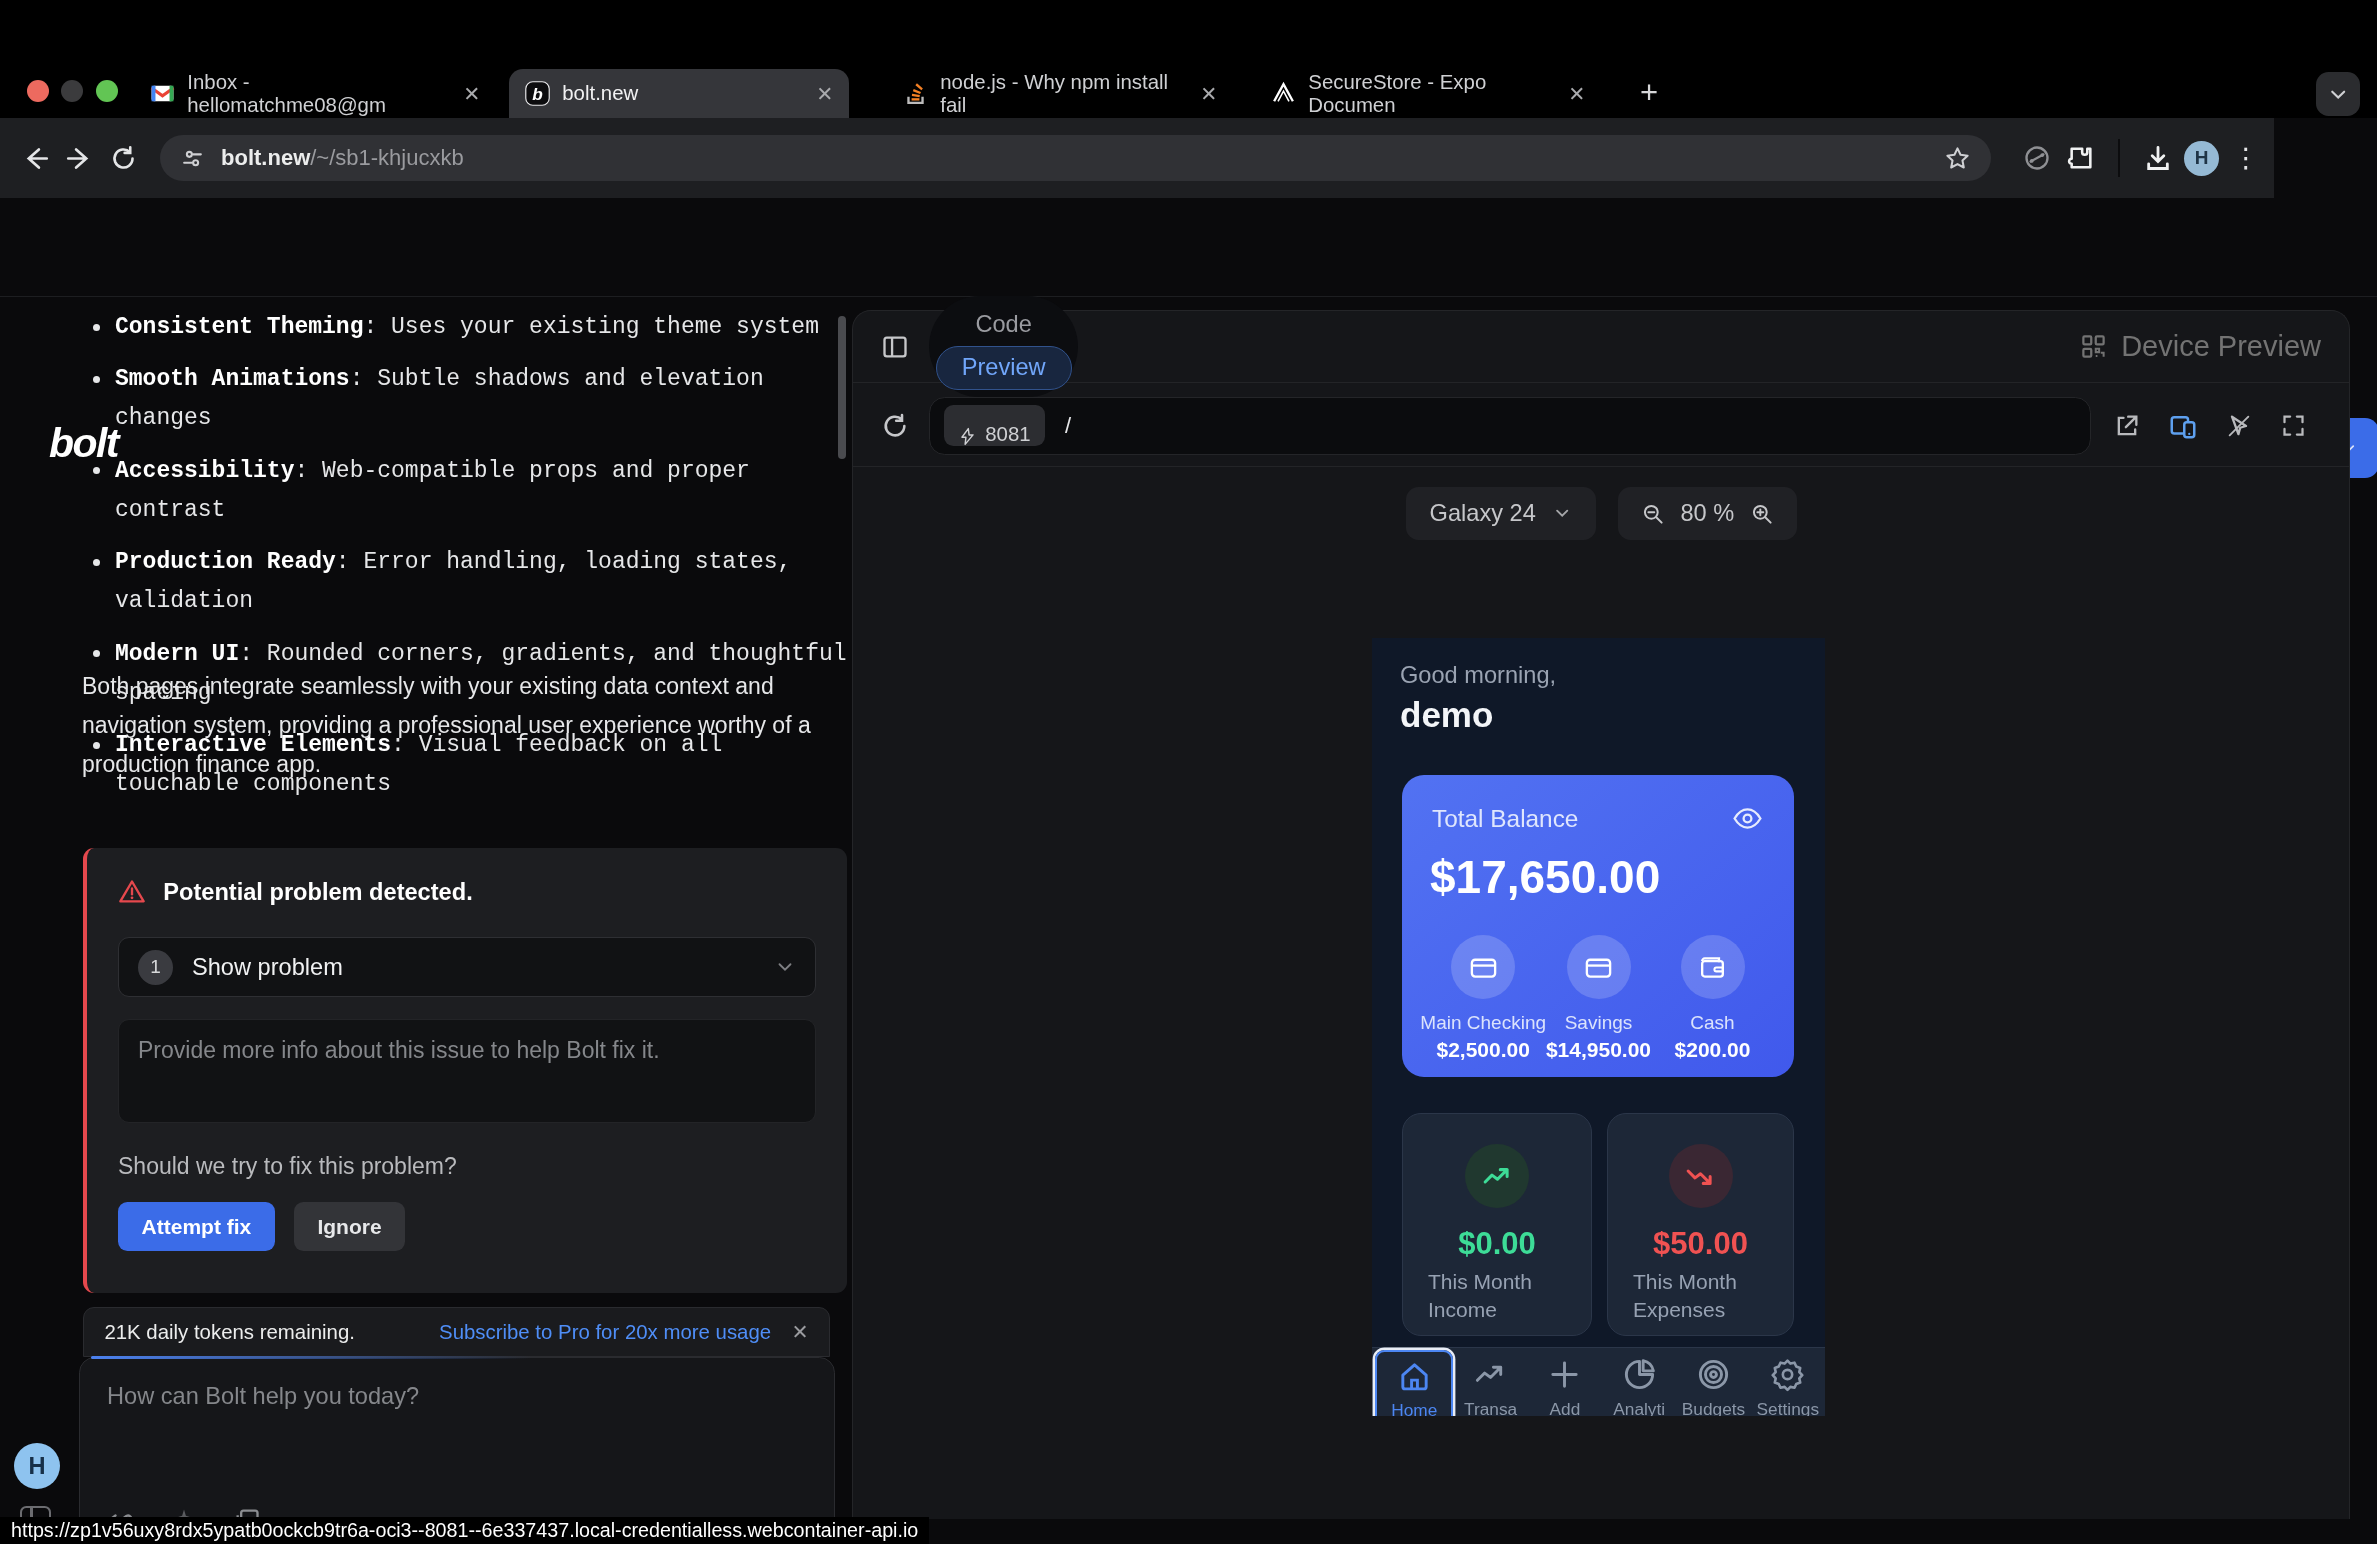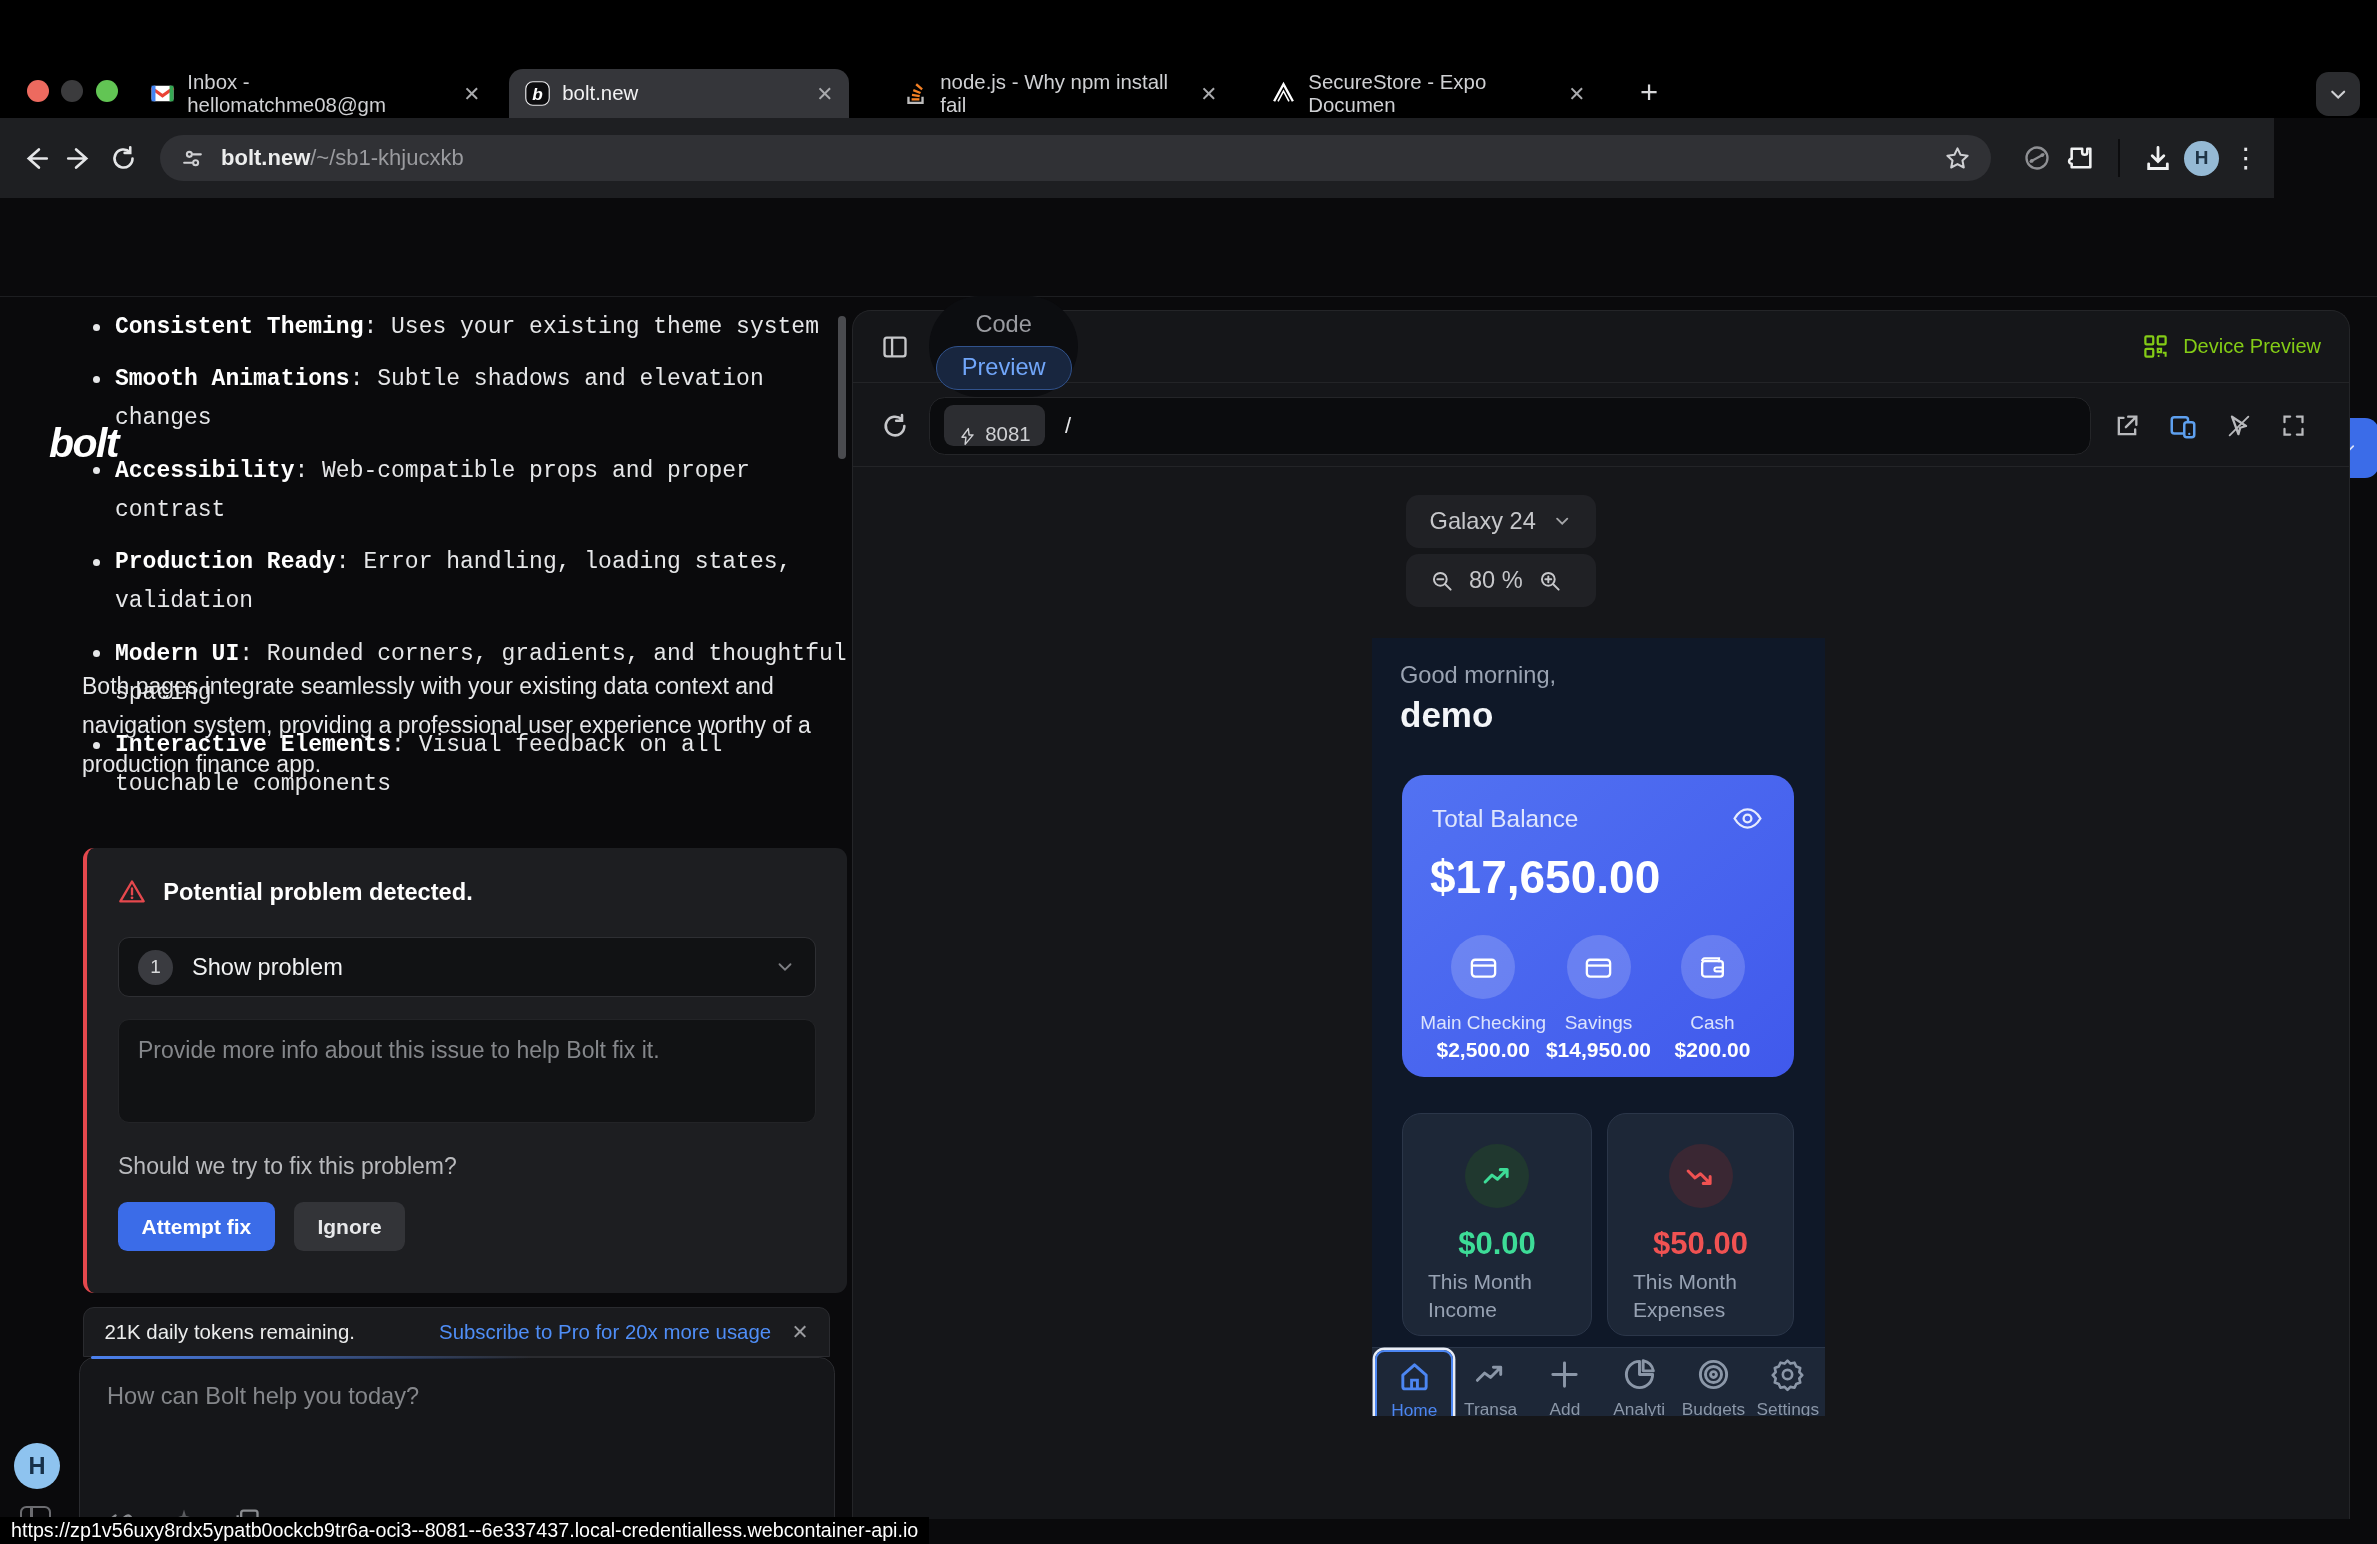--- a/index.html
+++ b/index.html
@@ -93,32 +93,32 @@
 
   
   #panel { left:852px; top:310px; width:1498px; height:1209px; background:#151619;
            border:1.6px solid #242528; border-radius:19px 19px 0 0; border-bottom:none; }
   #pv-head { position:absolute; left:0; top:0; width:100%; height:72px; border-bottom:1.6px solid #232427;
              display:flex; align-items:center; padding:0 28px; }
   #seg { margin-left:20.4px; background:#0c0d10; border-radius:785px; padding:6.3px; display:flex; align-items:center;flex-direction:column; }
   #seg .code { font-size:23.6px; color:#9a9ba0; padding:7.9px 23.6px; }
   #seg .prevw { font-size:23.6px; color:#71a6fa; background:#18263f; border:1.6px solid #31528c;
                 border-radius:785px; padding:7.9px 25px; }
-  #devprev { margin-left:auto; display:flex; align-items:center; gap:14px; color:#84cc16; font-size:20px; }
+  #devprev { margin-left:auto; display:flex; align-items:center; gap:14px; color:#737373; font-size:29px; }
 
   #pv-toolbar { position:absolute; left:0; top:74px; width:100%; height:82px; border-bottom:1.6px solid #232427;
                 display:flex; align-items:center; padding:0 28px; }
   #urlfield { margin-left:20.4px; width:1162px; height:58px; background:#0b0c0e; border:1.6px solid #242528;
               border-radius:15.7px; display:flex; align-items:center; padding:0 14px; gap:20.4px; }
   #portchip { background:#2c2d31; border-radius:9.4px; height:41px; display:flex; align-items:flex-end;
               gap:7.9px; padding:0 14px; font-size:20.4px; color:#cfd0d3; }
   #urlfield .slash { font-size:22px; color:#e7e8ea; }
   .pv-ics { margin-left:22px; display:flex; align-items:center; gap:27px; color:#b9babd; }
 
-  #devicebar { position:absolute; left:553px; top:184px; display:flex; gap:6px;flex-direction:column; }
+  #devicebar { position:absolute; left:553px; top:176px; display:flex; gap:22px; }
   .dpill { height:53px; background:#202125; border-radius:12.6px; display:flex; align-items:center;
            gap:15.7px; padding:0 23.6px; font-size:23.6px; color:#c6c7ca; }
 
   
   #phone { position:absolute; left:519px; top:327px; width:453px; height:778px; background:#0f1828; overflow:hidden; }
   #greet { position:absolute; left:28px; top:23.6px; font-size:23.6px; color:#9aa3b2; }
   #uname { position:absolute; left:28px; top:57px; font-size:35px; font-weight:700; color:#f3f5f8; }
 
   #balcard { position:absolute; left:30px; top:137px; width:392px; height:302px; border-radius:22px;
              background:linear-gradient(140deg,#5272f2 0%,#4059ec 100%); }

